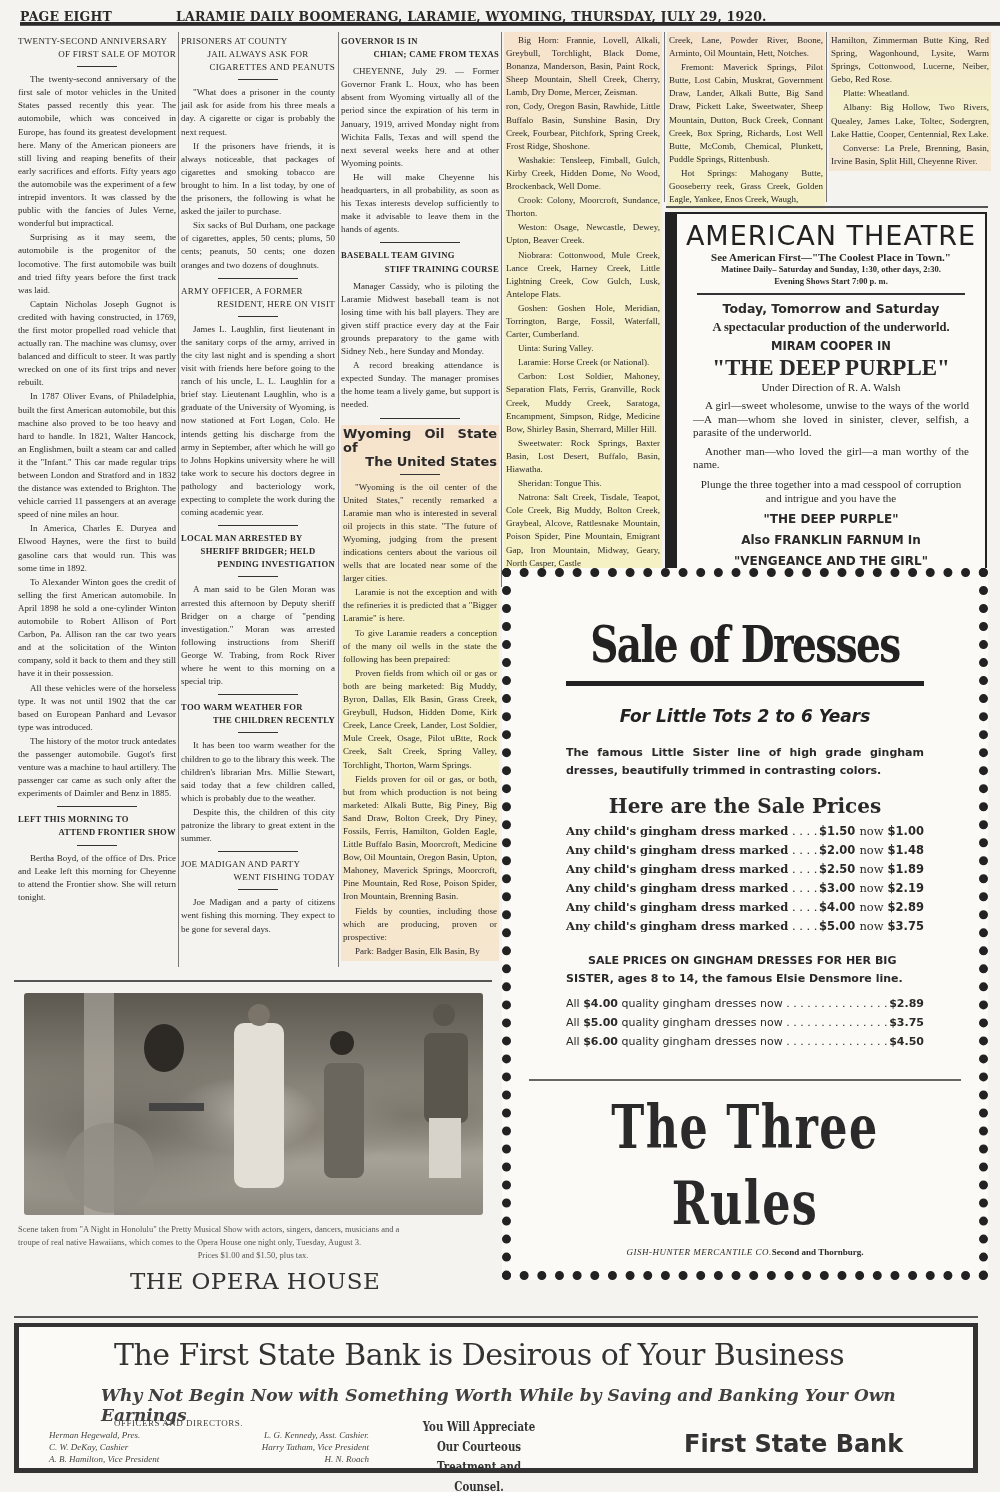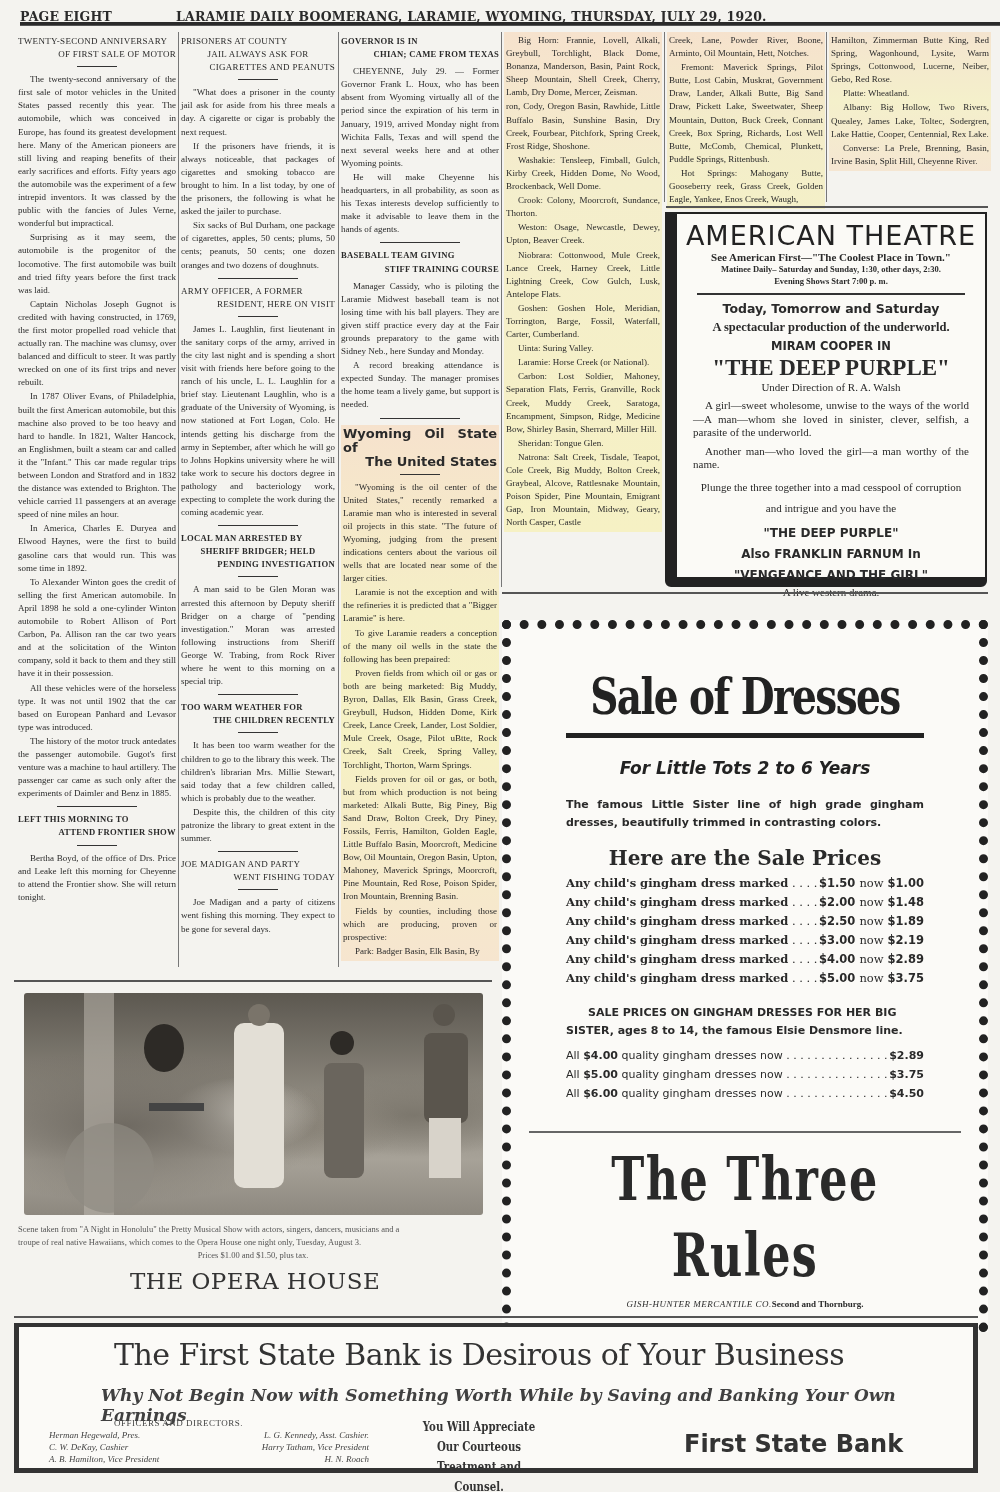--- a/index.html
+++ b/index.html
@@ -29,24 +29,24 @@
 .theatre .t2{font-size:11px;font-weight:bold}
 .theatre .t3{font-size:8.5px;font-weight:bold;line-height:12px}
 .theatre .rule{height:2px;background:#333;margin:6px 20px}
 .theatre .s1{font-family:"DejaVu Sans",sans-serif;font-weight:bold;font-size:12.5px;margin-top:4px}
 .theatre .s2{font-weight:bold;font-size:12.5px;margin-top:4px}
 .theatre .s3{font-family:"DejaVu Sans",sans-serif;font-weight:bold;font-size:11.5px;margin-top:4px}
 .theatre .s4{font-size:23px;font-weight:bold;margin-top:2px}
 .theatre .s5{font-size:11px}
 .theatre .body{text-align:justify;font-size:11px;line-height:13.5px;padding:0 16px;margin-top:6px}
 .theatre .body p{text-indent:12px;margin-bottom:5px}
-.theatre .cen{text-align:center;font-size:11px;line-height:21px;padding:0 22px}
+.theatre .cen{text-align:center;font-size:11px;line-height:14px;padding:0 22px}
 .theatre .bold1{font-family:"DejaVu Sans",sans-serif;font-weight:bold;font-size:12px;margin-top:7px}
 
-.dress{position:absolute;left:502px;top:620px;width:486px;height:712px;border:9px dotted #222;background:#fbfaf7;text-align:center}
+.dress{position:absolute;left:502px;top:568px;width:486px;height:712px;border:9px dotted #222;background:#fbfaf7;text-align:center}
 .dress .big{font-family:"DejaVu Serif",serif;font-size:50px;font-weight:bold;letter-spacing:-2px;transform:scaleX(.78);margin-top:38px;line-height:60px;color:#222}
 .dress .bar{height:5px;background:#222;margin:6px 55px 0}
 .dress .tots{font-family:"DejaVu Sans",sans-serif;font-style:italic;font-weight:bold;font-size:17px;margin-top:20px;color:#222}
 .dress .famous{font-family:"DejaVu Sans",sans-serif;font-weight:bold;font-size:11px;text-align:justify;margin:18px 55px 0;line-height:18px}
 .dress .here{font-family:"DejaVu Serif",serif;font-weight:bold;font-size:20px;margin-top:14px}
 .dress .prices{margin:4px 55px 0;text-align:left}
 .dress .prow{display:flex;font-size:11.5px;font-weight:bold;line-height:19px;font-family:"DejaVu Serif",serif}
 .dress .prow .d{flex:1;overflow:hidden;white-space:nowrap;font-weight:normal}
 .dress .prow .m{font-family:"DejaVu Sans",sans-serif;font-weight:bold}
 .dress .sis{font-family:"DejaVu Sans",sans-serif;font-weight:bold;font-size:11px;text-align:left;margin:16px 55px 0 55px;line-height:18px;text-indent:22px}
@@ -212,21 +212,22 @@
   <p>Big Horn: Frannie, Lovell, Alkali, Greybull, Torchlight, Black Dome, Bonanza, Manderson, Basin, Paint Rock, Sheep Mountain, Shell Creek, Cherry, Lamb, Dry Dome, Mercer, Zeisman.</p>
   <p style="text-indent:0">ron, Cody, Oregon Basin, Rawhide, Little Buffalo Basin, Sunshine Basin, Dry Creek, Fourbear, Pitchfork, Spring Creek, Frost Ridge, Shoshone.</p>
   <p>Washakie: Tensleep, Fimball, Gulch, Kirby Creek, Hidden Dome, No Wood, Brockenback, Well Dome.</p>
   <p>Crook: Colony, Moorcroft, Sundance, Thorton.</p>
   <p>Weston: Osage, Newcastle, Dewey, Upton, Beaver Creek.</p>
   <p>Niobrara: Cottonwood, Mule Creek, Lance Creek, Harney Creek, Little Lightning Creek, Cow Gulch, Lusk, Antelope Flats.</p>
   <p>Goshen: Goshen Hole, Meridian, Torrington, Barge, Fossil, Waterfall, Carter, Cumberland.</p>
   <p>Uinta: Suring Valley.</p>
   <p>Laramie: Horse Creek (or National).</p>
   <p>Carbon: Lost Soldier, Mahoney, Separation Flats, Ferris, Granville, Rock Creek, Muddy Creek, Saratoga, Encampment, Simpson, Ridge, Medicine Bow, Shirley Basin, Sherrard, Miller Hill.</p>
-  <p>Sheridan: Tongue Glen.</p>
+  <p>Sweetwater: Rock Springs, Baxter Basin, Lost Desert, Buffalo, Basin, Hiawatha.</p>
+  <p>Sheridan: Tongue This.</p>
   <p>Natrona: Salt Creek, Tisdale, Teapot, Cole Creek, Big Muddy, Bolton Creek, Graybeal, Alcove, Rattlesnake Mountain, Poison Spider, Pine Mountain, Emigrant Gap, Iron Mountain, Midway, Geary, North Casper, Castle</p>
 </div>
 
 <div class="col" style="left:667px;top:32px;width:158px;padding:2px;background:linear-gradient(180deg,#f6e2cd 0%,#f3ecca 50%,#f4f0c8 100%)">
   <p style="text-indent:0">Creek, Lane, Powder River, Boone, Arminto, Oil Mountain, Hett, Notches.</p>
   <p>Fremont: Maverick Springs, Pilot Butte, Lost Cabin, Muskrat, Government Draw, Lander, Alkali Butte, Big Sand Draw, Pickett Lake, Sweetwater, Sheep Mountain, Dutton, Buck Creek, Connant Creek, Box Spring, Richards, Lost Well Butte, McComb, Chemical, Plunkett, Puddle Springs, Rittenbush.</p>
   <p>Hot Springs: Mahogany Butte, Gooseberry reek, Grass Creek, Golden Eagle, Yankee, Enos Creek, Waugh,</p>
 </div>
 
 <div class="col" style="left:829px;top:32px;width:162px;padding:2px;background:linear-gradient(180deg,#f4e4cf 0%,#f4f0cb 50%,#f5e6d2 100%)">

